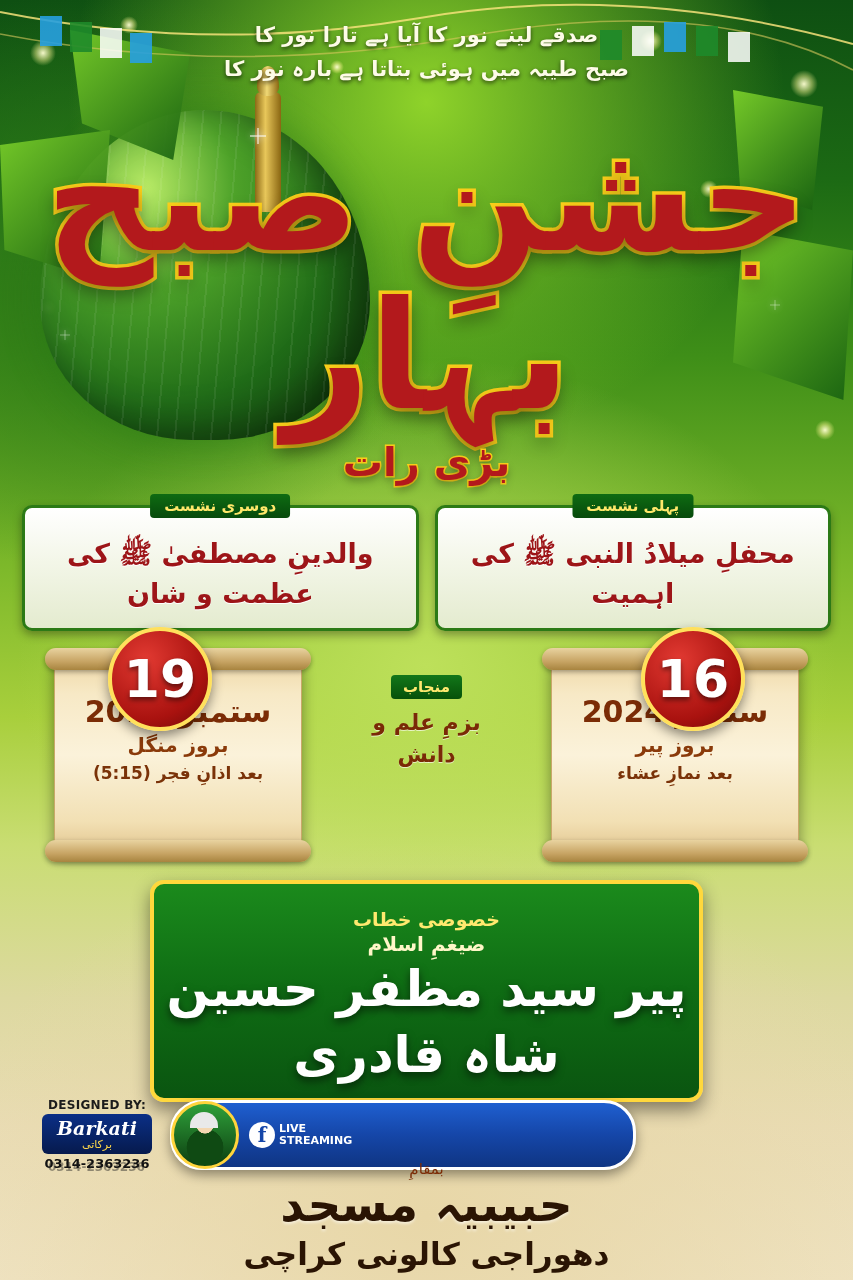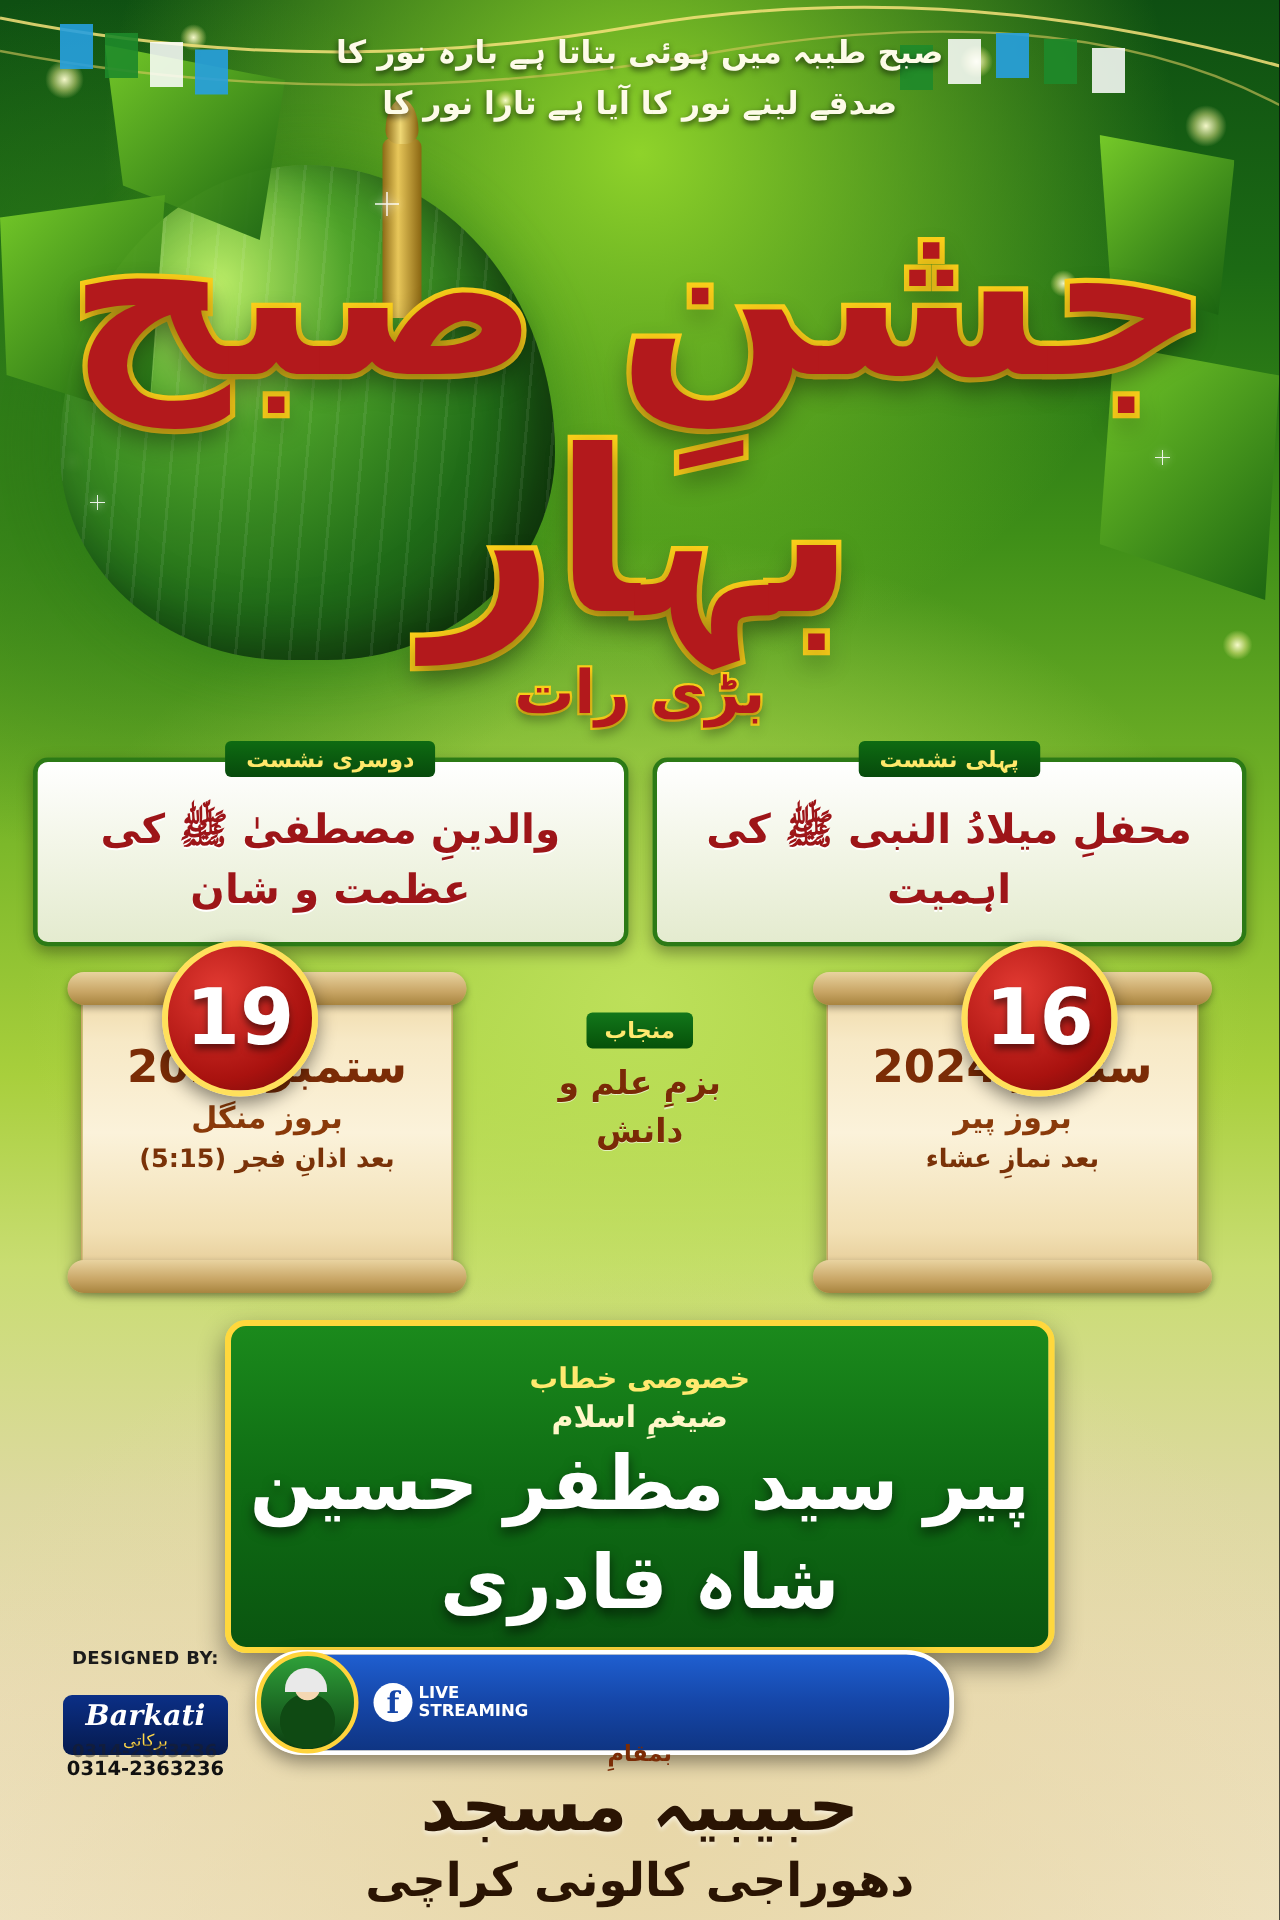--- a/index.html
+++ b/index.html
@@ -290,21 +290,21 @@
     text-align: center;
     z-index: 8;
   }
   .designer-label {
     font-size: 12px;
     font-weight: bold;
     color: #1b1b1b;
     letter-spacing: 0.3px;
   }
   .designer-box {
-    margin-top: 18px;
+    margin-top: 2px;
     background: linear-gradient(180deg, #0b2f86, #061a4d);
     border-radius: 6px;
     padding: 4px 2px 3px;
   }
   .designer-brand {
     color: #fff;
     font-family: "DejaVu Serif", serif;
     font-style: italic;
     font-size: 19px;
     font-weight: bold;
@@ -385,21 +385,21 @@
     position: absolute;
     left: 0; right: 0; bottom: 0;
     height: 120px;
     direction: rtl;
     text-align: center;
     z-index: 8;
   }
   .footer-crest {
     color: #7b2c06;
     font-size: 15px;
-    font-weight: bold;
+    font-weight: normal;
     margin-bottom: -2px;
   }
   .footer-name {
     color: #2a1403;
     font-size: 47px;
     font-weight: bold;
     line-height: 58px;
     text-shadow: 0 2px 3px rgba(255,255,255,0.55);
   }
   .footer-addr {
@@ -454,22 +454,22 @@
       <rect x="130" y="33" width="22" height="30" fill="#27a0e0" opacity="0.9"></rect>
       <rect x="600" y="30" width="22" height="30" fill="#1e8a2a" opacity="0.9"></rect>
       <rect x="632" y="26" width="22" height="30" fill="#ffffff" opacity="0.85"></rect>
       <rect x="664" y="22" width="22" height="30" fill="#27a0e0" opacity="0.9"></rect>
       <rect x="696" y="26" width="22" height="30" fill="#1e8a2a" opacity="0.9"></rect>
       <rect x="728" y="32" width="22" height="30" fill="#ffffff" opacity="0.85"></rect>
     </g>
   </svg>
 
   <div class="couplet">
+    <div>صدقے لینے نور کا آیا ہے تارا نور کا</div>
     <div>صبح طیبہ میں ہوئی بتاتا ہے بارہ نور کا</div>
-    <div>صدقے لینے نور کا آیا ہے تارا نور کا</div>
   </div>
 
   <div class="title-wrap">
     <div class="title-main">جشنِ صبح بہار</div>
     <div class="title-sub">بڑی رات</div>
   </div>
 
   <div class="sessions">
     <div class="session">
       <div class="session-kicker">پہلی نشست</div>

